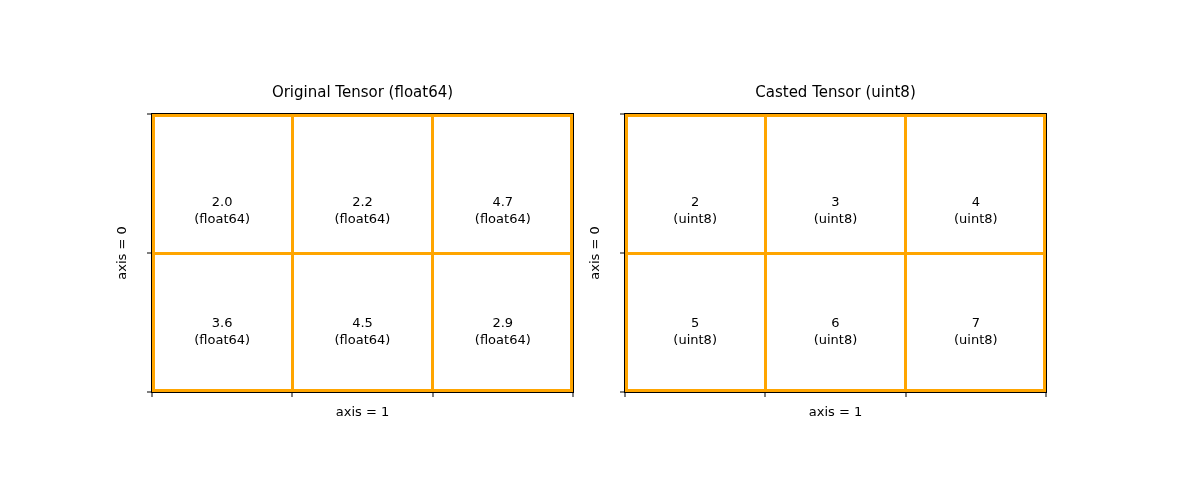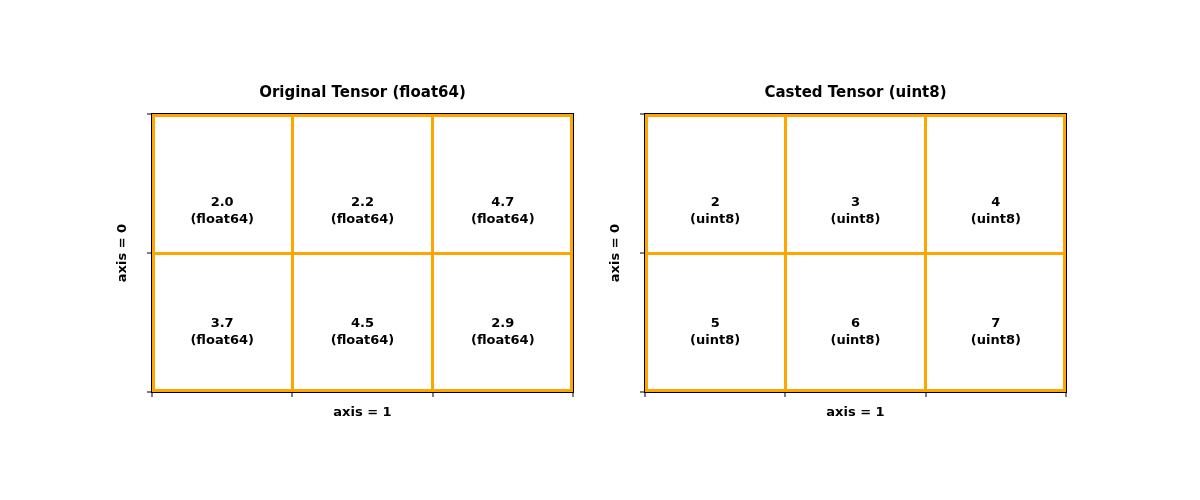--- a/index.html
+++ b/index.html
@@ -7,31 +7,30 @@
     width: 1200px; height: 500px;
     background: #ffffff;
     font-family: "DejaVu Sans", "Liberation Sans", sans-serif;
     color: #000000;
   }
   .figure {
     position: relative;
     width: 1200px; height: 500px;
     background: #ffffff;
     overflow: hidden;
-    font-weight: bold;
   }
   .axes {
     position: absolute;
     width: 423px; height: 280px;
     top: 113px;
     border: 1.5px solid #000000;
     background: #ffffff;
   }
   .axes.left-plot  { left: 151px; }
-  .axes.right-plot { left: 644px; padding-left: 32px; }
+  .axes.right-plot { left: 624px; padding-left: 32px; }
 
   .plot-title {
     position: absolute;
     left: 0; right: 0; top: -31px;
     text-align: center;
     font-size: 15px;
     line-height: 18px;
     white-space: nowrap;
   }
   .xlabel {
@@ -106,21 +105,21 @@
       </div>
       <div class="cell">
         <div>2.2</div>
         <div>(float64)</div>
       </div>
       <div class="cell">
         <div>4.7</div>
         <div>(float64)</div>
       </div>
       <div class="cell">
-        <div>3.7</div>
+        <div>3.6</div>
         <div>(float64)</div>
       </div>
       <div class="cell">
         <div>4.5</div>
         <div>(float64)</div>
       </div>
       <div class="cell">
         <div>2.9</div>
         <div>(float64)</div>
       </div>

